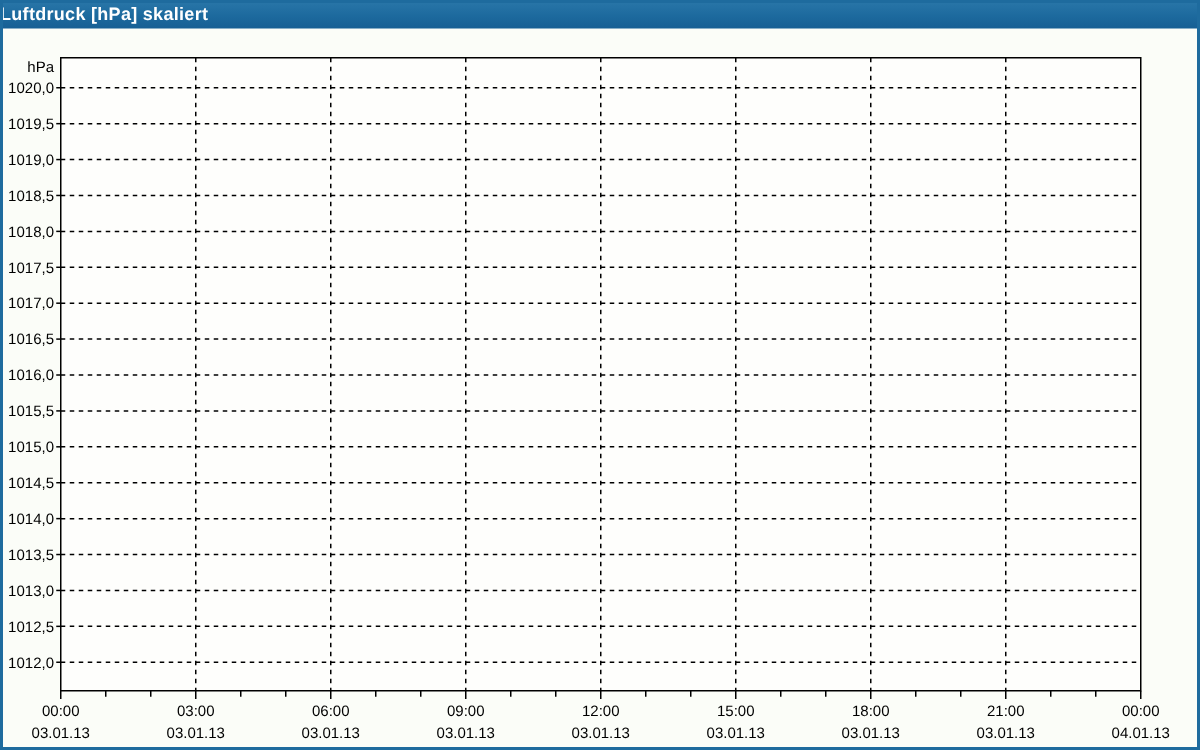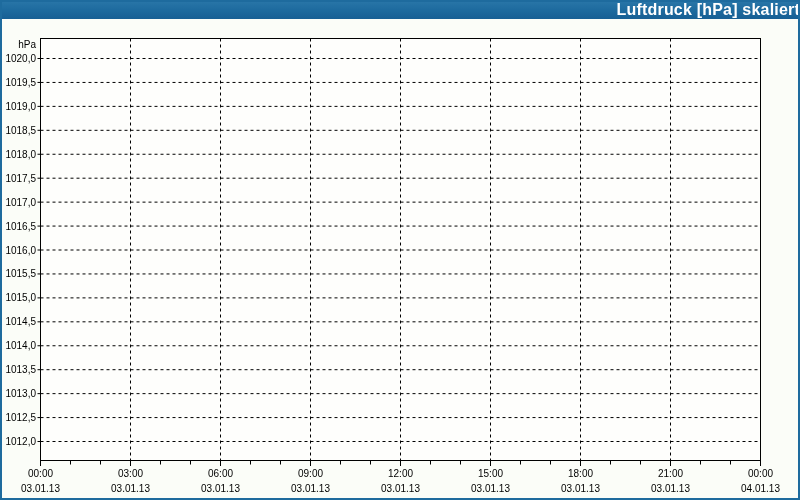--- a/index.html
+++ b/index.html
@@ -12,22 +12,22 @@
   }
   .frame{
     position:absolute;inset:0;
     border:2px solid #1e6b9e;
     pointer-events:none;
   }
   .titlebar{
     position:absolute;left:0;top:0;width:800px;height:19px;
     background:linear-gradient(180deg,#2a77a9 0%,#1d6a9e 55%,#175f94 100%);
     color:#ffffff;
-    font-size:16px;font-weight:bold;
-    text-align:right;line-height:19px;
+    font-size:12px;font-weight:bold;
+    text-align:left;line-height:19px;
     letter-spacing:0.2px;
   }
   svg.chart{position:absolute;left:0;top:0;}
   svg.chart text{
     font-family:"Liberation Sans",sans-serif;
     font-size:10px;
     fill:#000000;
   }
 </style>
 </head>

